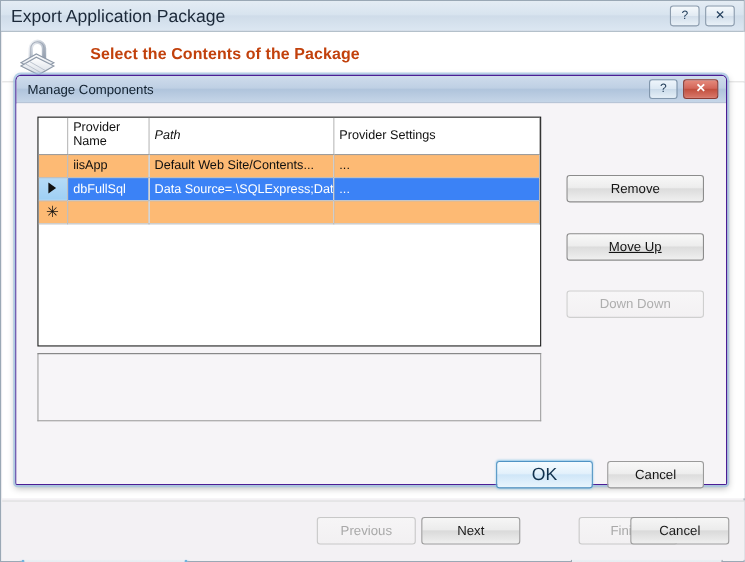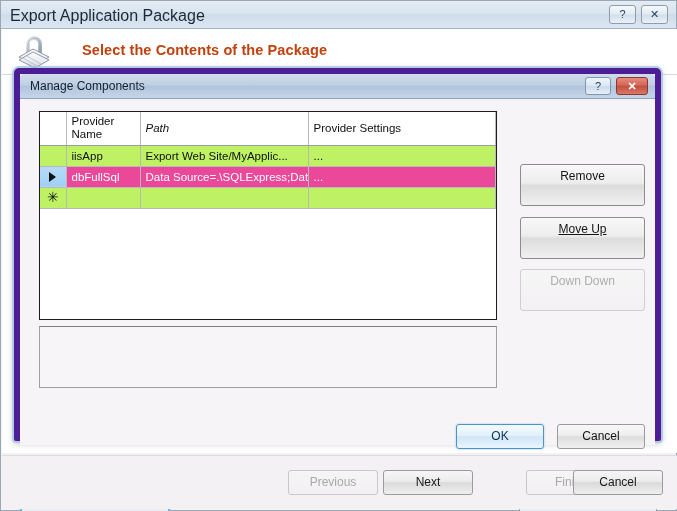--- a/index.html
+++ b/index.html
@@ -147,21 +147,21 @@
   #btn-next     { left: 381px; }
   #btn-finish   { left: 476px; margin-left: 48px; }
   #btn-cancel-outer { left: 571px; }
 
   
   #modal-window {
     position: absolute;
     left: 14px; top: 68px;
     width: 647px; height: 373px;
     background: #f3f1f4;
-    border: 6px solid #4c1d95;
+    border: 1px solid #4c1d95;
     border-radius: 5px 5px 2px 2px;
     box-shadow: 0 0 0 2px rgba(160,195,225,0.75), 0 2px 7px rgba(0,0,0,0.3);
     box-sizing: border-box;
   }
   #modal-titlebar {
     position: absolute;
     left: 0; top: 0;
     width: 100%; height: 25px;
     background: linear-gradient(to bottom, #cfdcec 0%, #bfd0e4 45%, #b0c4dc 52%, #c6d6e8 100%);
     border-bottom: 1px solid #8ba4c0;
@@ -231,41 +231,41 @@
     border-right: 1px solid #b9b9b9;
     border-bottom: 1px solid #b9b9b9;
     font-weight: normal;
     font-size: 11.5px;
     color: #101010;
     padding: 0 5px;
     text-align: left;
     vertical-align: middle;
     overflow: hidden;
     white-space: nowrap;
-    background: #bef264;
+    background: #fdba74;
     box-sizing: border-box;
   }
   table.grid th {
     height: 33px;
     vertical-align: middle;
     background: #ffffff;
     border-bottom: 1px solid #9d9d9d;
   }
   table.grid th.hdr-rowsel, table.grid td.rowsel {
     width: 26px;
     padding: 0;
     text-align: center;
   }
   .col-name { width: 74px; }
   .col-path { width: 168px; font-style: italic; }
   table.grid tr.data-row { height: 21px; }
   table.grid tr.data-row td { height: 21px; }
 
   tr.row-selected td.cell-val {
-    background: #ec4899;
+    background: #3b82f6;
     color: #ffffff;
   }
   tr.row-selected td.rowsel {
     background: linear-gradient(to bottom, #b6dbf7 0%, #9fd0f4 100%);
   }
   .row-arrow {
     display: inline-block;
     width: 0; height: 0;
     border-top: 5px solid transparent;
     border-bottom: 5px solid transparent;
@@ -287,21 +287,21 @@
     background: #f7f5f8;
     border: 1px solid #a0a0a0;
     border-top-color: #7d7d7d;
     box-sizing: border-box;
   }
 
   
   .side-btn {
     position: absolute;
     left: 500px;
-    width: 125px; height: 42px;
+    width: 125px; height: 25px;
     border: 1px solid #8c8c8c;
     border-radius: 3px;
     background: linear-gradient(to bottom, #f8f8f8 0%, #ededed 45%, #dcdcdc 51%, #f0f0f0 100%);
     box-sizing: border-box;
     font-size: 12px;
     color: #141414;
     text-align: center;
     line-height: 23px;
     cursor: default;
   }
@@ -316,21 +316,21 @@
 
   
   #btn-ok {
     position: absolute;
     left: 436px; top: 325px;
     width: 88px; height: 25px;
     border: 1px solid #4f93c4;
     border-radius: 3px;
     background: linear-gradient(to bottom, #f4fbff 0%, #e3f1fb 45%, #cfe6f8 51%, #e9f5fd 100%);
     box-sizing: border-box;
-    font-size: 12px;
+    font-size: 16px;
     color: #10314d;
     text-align: center;
     line-height: 23px;
     box-shadow: 0 0 2px #8ec6e8;
     cursor: default;
   }
   #btn-cancel-modal {
     position: absolute;
     left: 537px; top: 325px;
     width: 88px; height: 25px;
@@ -415,21 +415,21 @@
             </th>
             <th>
               <span class="hdr-wrap">Provider Settings</span>
             </th>
           </tr>
         </thead>
         <tbody>
           <tr class="data-row">
             <td class="rowsel"></td>
             <td class="cell-val">iisApp</td>
-            <td class="cell-val">Export Web Site/MyApplic...</td>
+            <td class="cell-val">Default Web Site/Contents...</td>
             <td class="cell-val">...</td>
           </tr>
           <tr class="data-row row-selected">
             <td class="rowsel">
               <span class="row-arrow"></span>
             </td>
             <td class="cell-val">dbFullSql</td>
             <td class="cell-val">Data Source=.\SQLExpress;Dat</td>
             <td class="cell-val">...</td>
           </tr>

